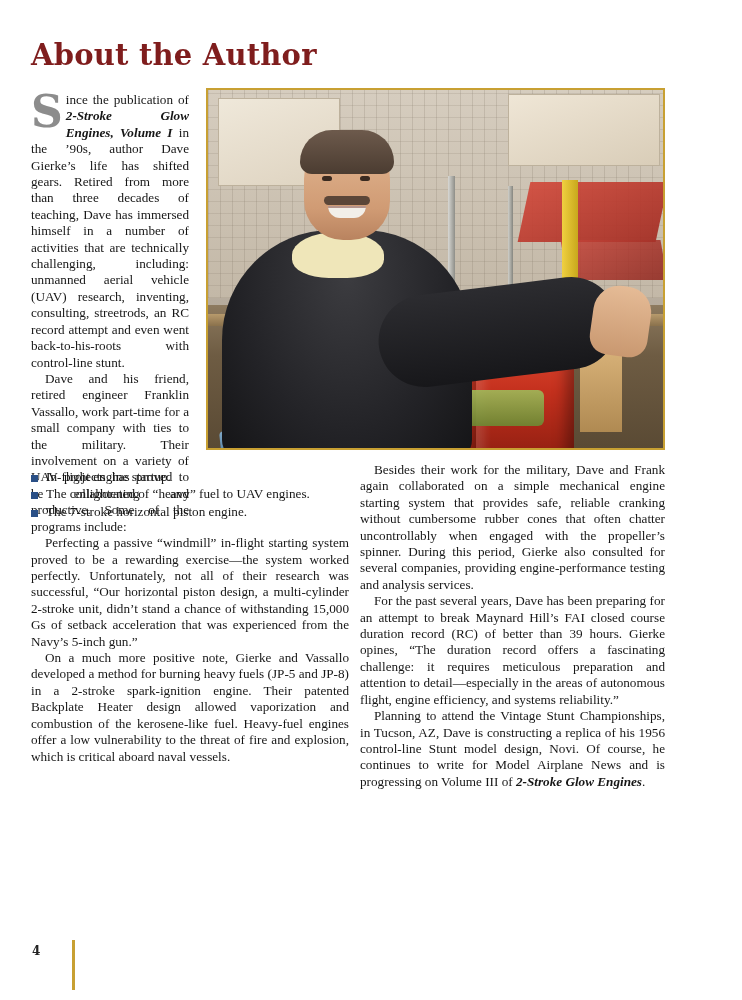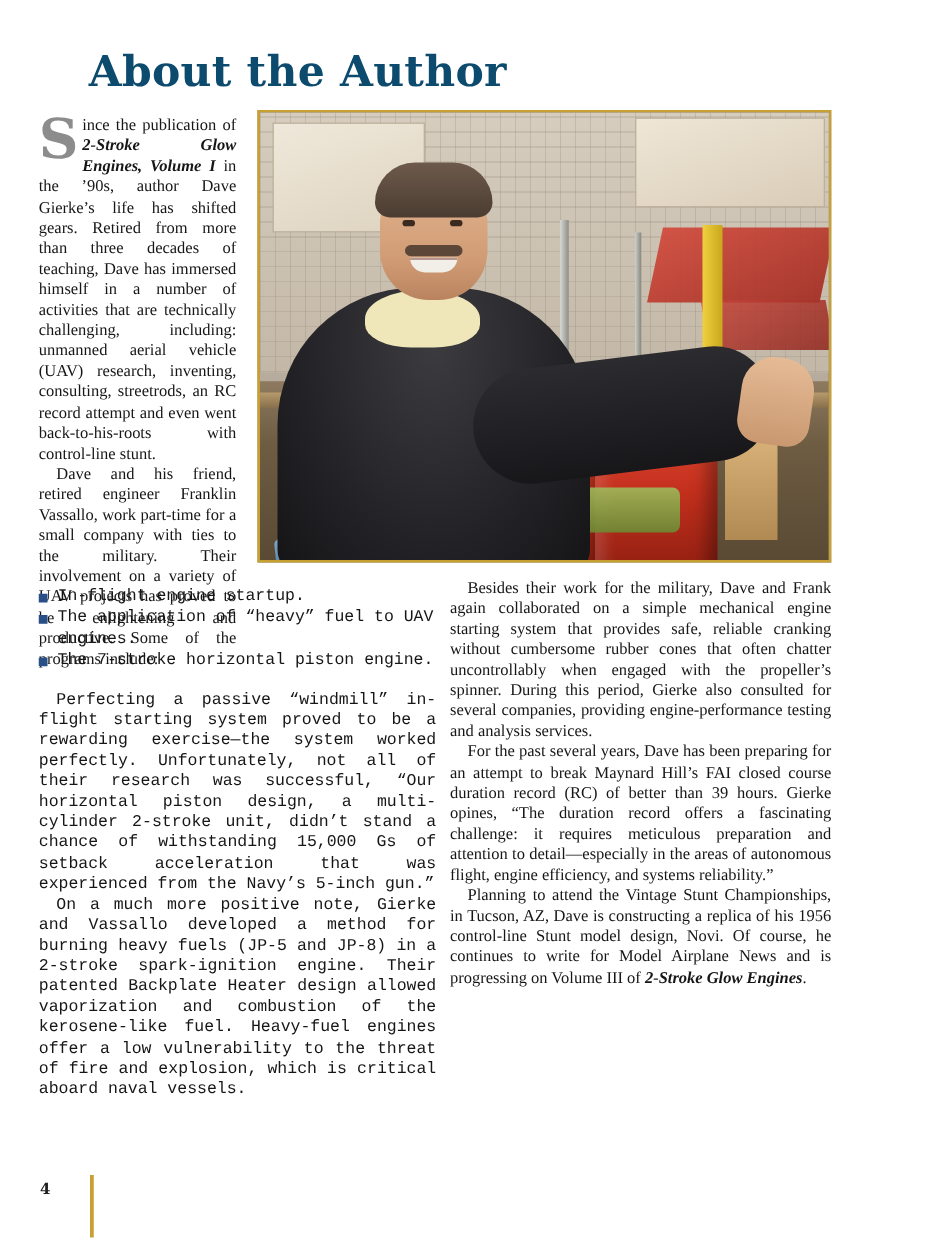--- a/index.html
+++ b/index.html
@@ -22,24 +22,23 @@
     height: 1000px;
   }
 
   
   .title {
     position: absolute;
     left: 31px;
     top: 38px;
     font-family: "DejaVu Serif", serif;
     font-weight: bold;
-    font-size: 34px;
+    font-size: 29px;
     letter-spacing: 0.2px;
-    color: #0c4a6e;
-    margin-left: 40px;
+    color: #7f1d1d;
   }
 
   
   .photo-frame {
     position: absolute;
     left: 206px;
     top: 88px;
     width: 459px;
     height: 362px;
     border: 2px solid #c8a032;
@@ -229,21 +228,20 @@
   }
   .col-left-top {
     left: 31px;
     top: 92px;
     width: 158px;
   }
   .col-left-wide {
     left: 31px;
     top: 456px;
     width: 318px;
-    font-family: Liberation Mono, monospace;
   }
   .col-right {
     left: 360px;
     top: 462px;
     width: 305px;
   }
   p {
     margin: 0 0 0 0;
     text-indent: 14px;
   }
@@ -344,21 +342,21 @@
   </div>
 
   <div class="col col-left-top">
     <p class="noindent"><span class="dropcap">S</span><span>ince the publication of </span><em>2-Stroke Glow Engines, Volume I</em><span> in the ’90s, author Dave Gierke’s life has shifted gears. Retired from more than three decades of teaching, Dave has immersed himself in a number of activities that are technically challenging, including: unmanned aerial vehicle (UAV) research, inventing, consulting, streetrods, an RC record attempt and even went back-to-his-roots with control-line stunt.</span></p>
     <p>Dave and his friend, retired engineer Franklin Vassallo, work part-time for a small company with ties to the military. Their involvement on a variety of UAV projects has proved to be enlightening and productive. Some of the programs include:</p>
   </div>
 
   <div class="col col-left-wide">
     <ul class="bullets">
       <li>In-flight engine startup.</li>
-      <li>The application of “heavy” fuel to UAV engines.</li>
+      <li>The collaborated of “heavy” fuel to UAV engines.</li>
       <li>The 7-stroke horizontal piston engine.</li>
     </ul>
     <div class="gap"></div>
     <p>Perfecting a passive “windmill” in-flight starting system proved to be a rewarding exercise—the system worked perfectly. Unfortunately, not all of their research was successful, “Our horizontal piston design, a multi-cylinder 2-stroke unit, didn’t stand a chance of withstanding 15,000 Gs of setback acceleration that was experienced from the Navy’s 5-inch gun.”</p>
     <p>On a much more positive note, Gierke and Vassallo developed a method for burning heavy fuels (JP-5 and JP-8) in a 2-stroke spark-ignition engine. Their patented Backplate Heater design allowed vaporization and combustion of the kerosene-like fuel. Heavy-fuel engines offer a low vulnerability to the threat of fire and explosion, which is critical aboard naval vessels.</p>
   </div>
 
   <div class="col col-right">
     <p>Besides their work for the military, Dave and Frank again collaborated on a simple mechanical engine starting system that provides safe, reliable cranking without cumbersome rubber cones that often chatter uncontrollably when engaged with the propeller’s spinner. During this period, Gierke also consulted for several companies, providing engine-performance testing and analysis services.</p>
     <p>For the past several years, Dave has been preparing for an attempt to break Maynard Hill’s FAI closed course duration record (RC) of better than 39 hours. Gierke opines, “The duration record offers a fascinating challenge: it requires meticulous preparation and attention to detail—especially in the areas of autonomous flight, engine efficiency, and systems reliability.”</p>

